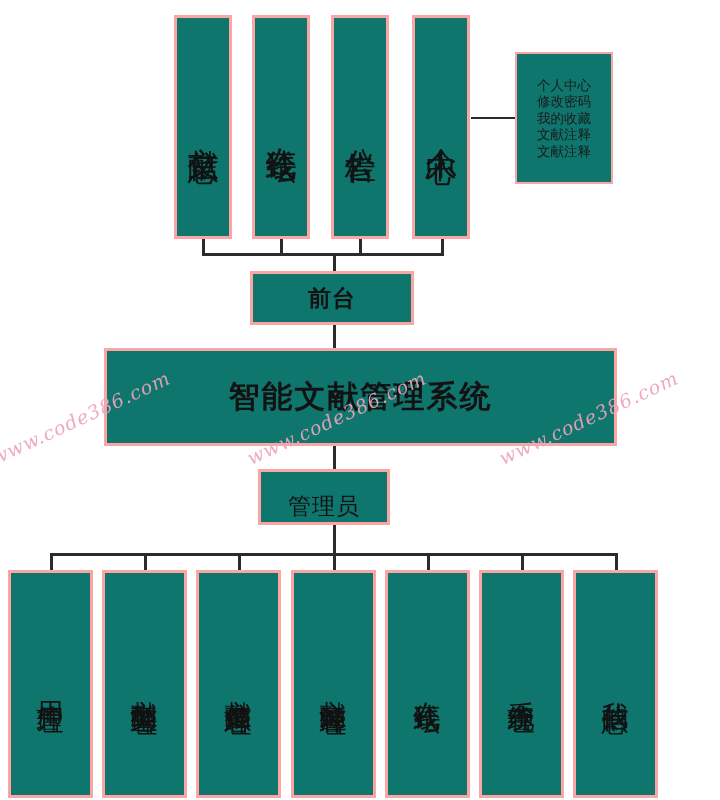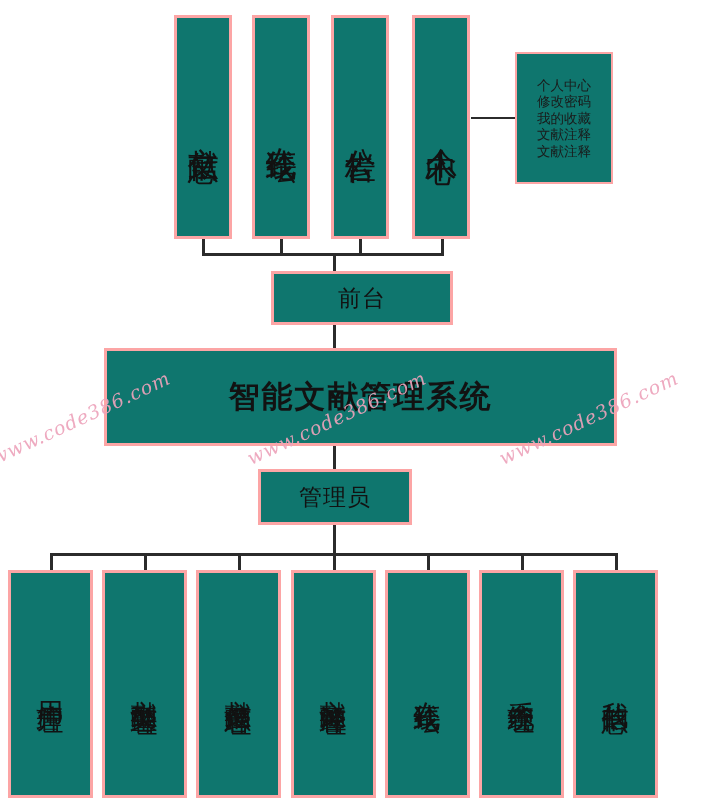--- a/index.html
+++ b/index.html
@@ -83,46 +83,48 @@
   #detail-box .detail-line {
     font-size: 13.5px;
     line-height: 1.22;
     white-space: nowrap;
     letter-spacing: 0px;
     color: #1a1a1a;
   }
 
   
   #frontdesk-node {
-    left: 271px;
+    left: 250px;
     top: 271px;
-    width: 182px;
+    width: 164px;
     height: 54px;
+    font-weight: bold;
   }
   #frontdesk-node .label { font-size: 23px; letter-spacing: 1px; }
 
   
   #system-node {
     left: 104px;
     top: 348px;
     width: 513px;
     height: 98px;
   }
   #system-node .label {
     font-size: 31px;
     font-weight: bold;
     letter-spacing: 2px;
   }
 
   
   #admin-node {
     left: 258px;
     top: 469px;
-    width: 154px;
+    width: 132px;
     height: 56px;
+    align-items: flex-end;
   }
   #admin-node .label { font-size: 23px; letter-spacing: 1px; }
 
   
   .bottom-node {
     top: 570px;
     height: 228px;
   }
   .bottom-node .label { font-size: 27px; }
 

